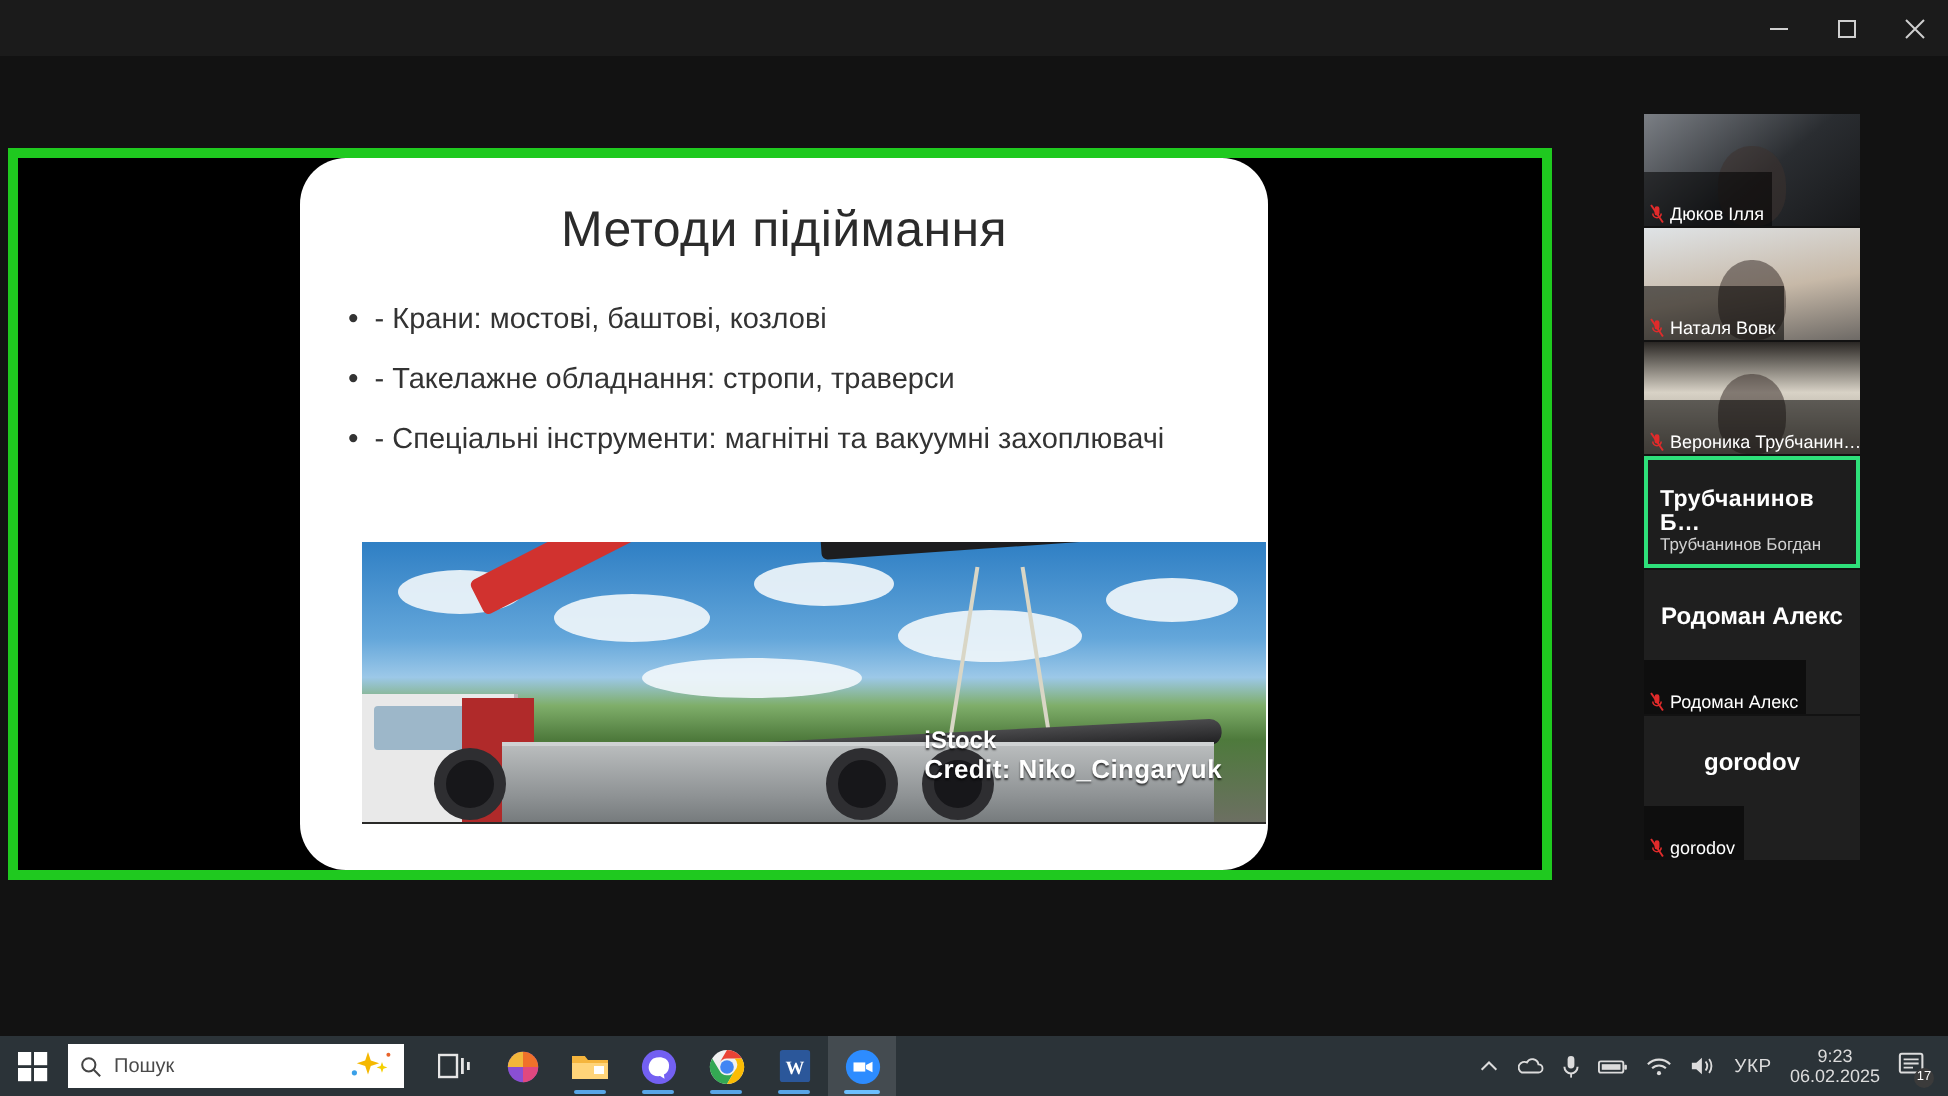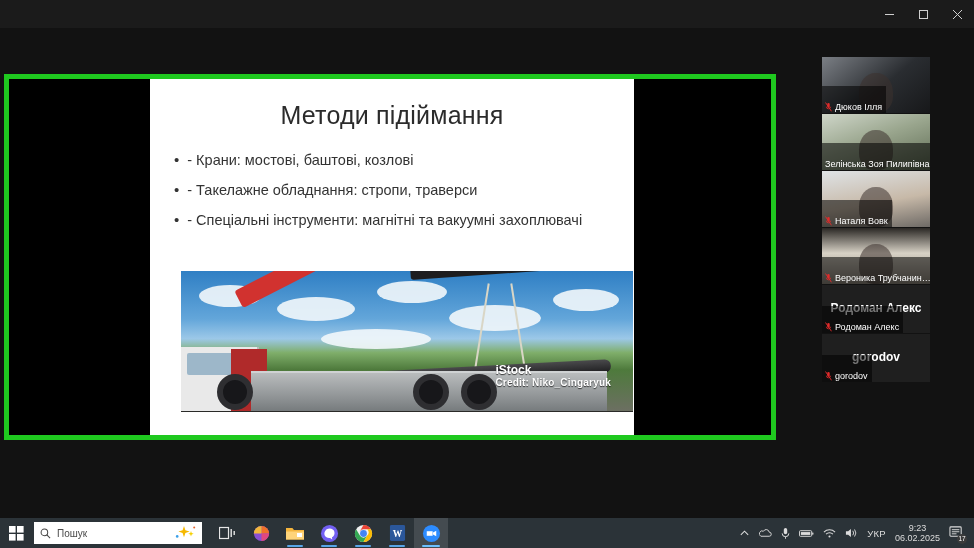--- a/index.html
+++ b/index.html
@@ -22,21 +22,21 @@
   }
   .winbtn svg { display:block; }
 
   
   .share-wrap {
     position:absolute; left:4px; top:74px; width:772px; height:366px;
     border:5px solid #1fc91f; background:#000;
   }
   .slide {
     position:absolute; left:141px; top:0; width:484px; height:356px;
-    background:#ffffff; overflow:hidden;
+    background:#ffffff; overflow:hidden;border-radius:23px;
   }
   .slide-title {
     text-align:center; color:#2b2b2b;
     font-size:25px; font-weight:400; letter-spacing:.2px;
     margin-top:22px;
   }
   .slide-bullets { margin:20px 0 0 24px; color:#333; }
   .bullet {
     display:flex; align-items:flex-start; gap:8px;
     font-size:14.5px; line-height:1.45; margin-bottom:9px;
@@ -84,21 +84,21 @@
   .pipe {
     position:absolute; left:130px; top:96px; width:300px; height:13px;
     background:linear-gradient(#4a4a4c,#1e1e20); border-radius:6px;
     transform:rotate(-3deg);
   }
   .sling { position:absolute; width:2px; background:#d9d6c6; }
   .istock {
     position:absolute; right:22px; top:92px; color:#fff; font-weight:bold;
     font-size:12px; text-shadow:0 1px 1px rgba(0,0,0,.7);
   }
-  .istock small { display:block; font-size:10px; letter-spacing:.2px; }
+  .istock small { display:block; font-size:13px; letter-spacing:.2px; }
 
   
   .filmstrip { position:absolute; left:822px; top:57px; width:108px; }
   .ptile {
     position:relative; width:108px; height:56px; margin-bottom:1px;
     background:#1a1a1a; overflow:hidden;
   }
   .ptile.video1 { background:linear-gradient(140deg,#7b7f85,#2a2d31 55%,#17181a); }
   .ptile.video2 { background:linear-gradient(160deg,#cfd6c9,#9aa68e 45%,#5d6a52); }
   .ptile.video3 { background:linear-gradient(180deg,#2a2724,#d8d2c6 45%,#8a8378); }
@@ -117,21 +117,21 @@
   .micmute { flex:0 0 auto; width:7px; height:10px; display:block; }
 
   .ptile.active { border:2px solid #2ee07a; background:#1d1d1d; height:56px; }
   .ptile.active .big {
     position:absolute; left:6px; top:14px; color:#fff;
     font-size:11.5px; font-weight:bold; letter-spacing:.2px;
   }
   .ptile.active .sub {
     position:absolute; left:6px; bottom:5px; color:#d2d2d2; font-size:8.5px;
   }
-  .ptile.audio { background:#1f1f1f; height:48px; }
+  .ptile.audio { background:#1f1f1f; height:72px; }
   .ptile.audio .big {
     position:absolute; left:0; right:0; top:16px; text-align:center;
     color:#fff; font-size:12px; font-weight:bold;
   }
 
   
   .taskbar {
     position:absolute; left:0; bottom:0; width:974px; height:30px;
     background:#2b3338; display:flex; align-items:center;
   }
@@ -251,26 +251,20 @@
       <div class="namebar">
         <svg class="micmute" viewBox="0 0 8 11">
           <path d="M4 1 a1.4 1.4 0 0 1 1.4 1.4 v2.6 a1.4 1.4 0 0 1 -2.8 0 v-2.6 A1.4 1.4 0 0 1 4 1 z" fill="#e02b2b"></path>
           <path d="M1.6 5.2 a2.4 2.4 0 0 0 4.8 0" stroke="#e02b2b" stroke-width="0.9" fill="none"></path>
           <path d="M0.6 0.4 L7.4 10.4" stroke="#e02b2b" stroke-width="1.1"></path>
         </svg>
         <span>Дюков Ілля</span>
       </div>
     </div>
 
-    <div class="ptile video2">
-      <div class="face"></div>
-      <div class="namebar">
-        <span>Зелінська Зоя Пилипівна</span>
-      </div>
-    </div>
 
     <div class="ptile video4">
       <div class="face"></div>
       <div class="namebar">
         <svg class="micmute" viewBox="0 0 8 11">
           <path d="M4 1 a1.4 1.4 0 0 1 1.4 1.4 v2.6 a1.4 1.4 0 0 1 -2.8 0 v-2.6 A1.4 1.4 0 0 1 4 1 z" fill="#e02b2b"></path>
           <path d="M1.6 5.2 a2.4 2.4 0 0 0 4.8 0" stroke="#e02b2b" stroke-width="0.9" fill="none"></path>
           <path d="M0.6 0.4 L7.4 10.4" stroke="#e02b2b" stroke-width="1.1"></path>
         </svg>
         <span>Наталя Вовк</span>
@@ -282,20 +276,24 @@
       <div class="namebar">
         <svg class="micmute" viewBox="0 0 8 11">
           <path d="M4 1 a1.4 1.4 0 0 1 1.4 1.4 v2.6 a1.4 1.4 0 0 1 -2.8 0 v-2.6 A1.4 1.4 0 0 1 4 1 z" fill="#e02b2b"></path>
           <path d="M1.6 5.2 a2.4 2.4 0 0 0 4.8 0" stroke="#e02b2b" stroke-width="0.9" fill="none"></path>
           <path d="M0.6 0.4 L7.4 10.4" stroke="#e02b2b" stroke-width="1.1"></path>
         </svg>
         <span>Вероника Трубчанин…</span>
       </div>
     </div>
 
+    <div class="ptile active">
+      <div class="big">Трубчанинов Б…</div>
+      <div class="sub">Трубчанинов Богдан</div>
+    </div>
 
     <div class="ptile audio">
       <div class="big">Родоман Алекс</div>
       <div class="namebar">
         <svg class="micmute" viewBox="0 0 8 11">
           <path d="M4 1 a1.4 1.4 0 0 1 1.4 1.4 v2.6 a1.4 1.4 0 0 1 -2.8 0 v-2.6 A1.4 1.4 0 0 1 4 1 z" fill="#e02b2b"></path>
           <path d="M1.6 5.2 a2.4 2.4 0 0 0 4.8 0" stroke="#e02b2b" stroke-width="0.9" fill="none"></path>
           <path d="M0.6 0.4 L7.4 10.4" stroke="#e02b2b" stroke-width="1.1"></path>
         </svg>
         <span>Родоман Алекс</span>

